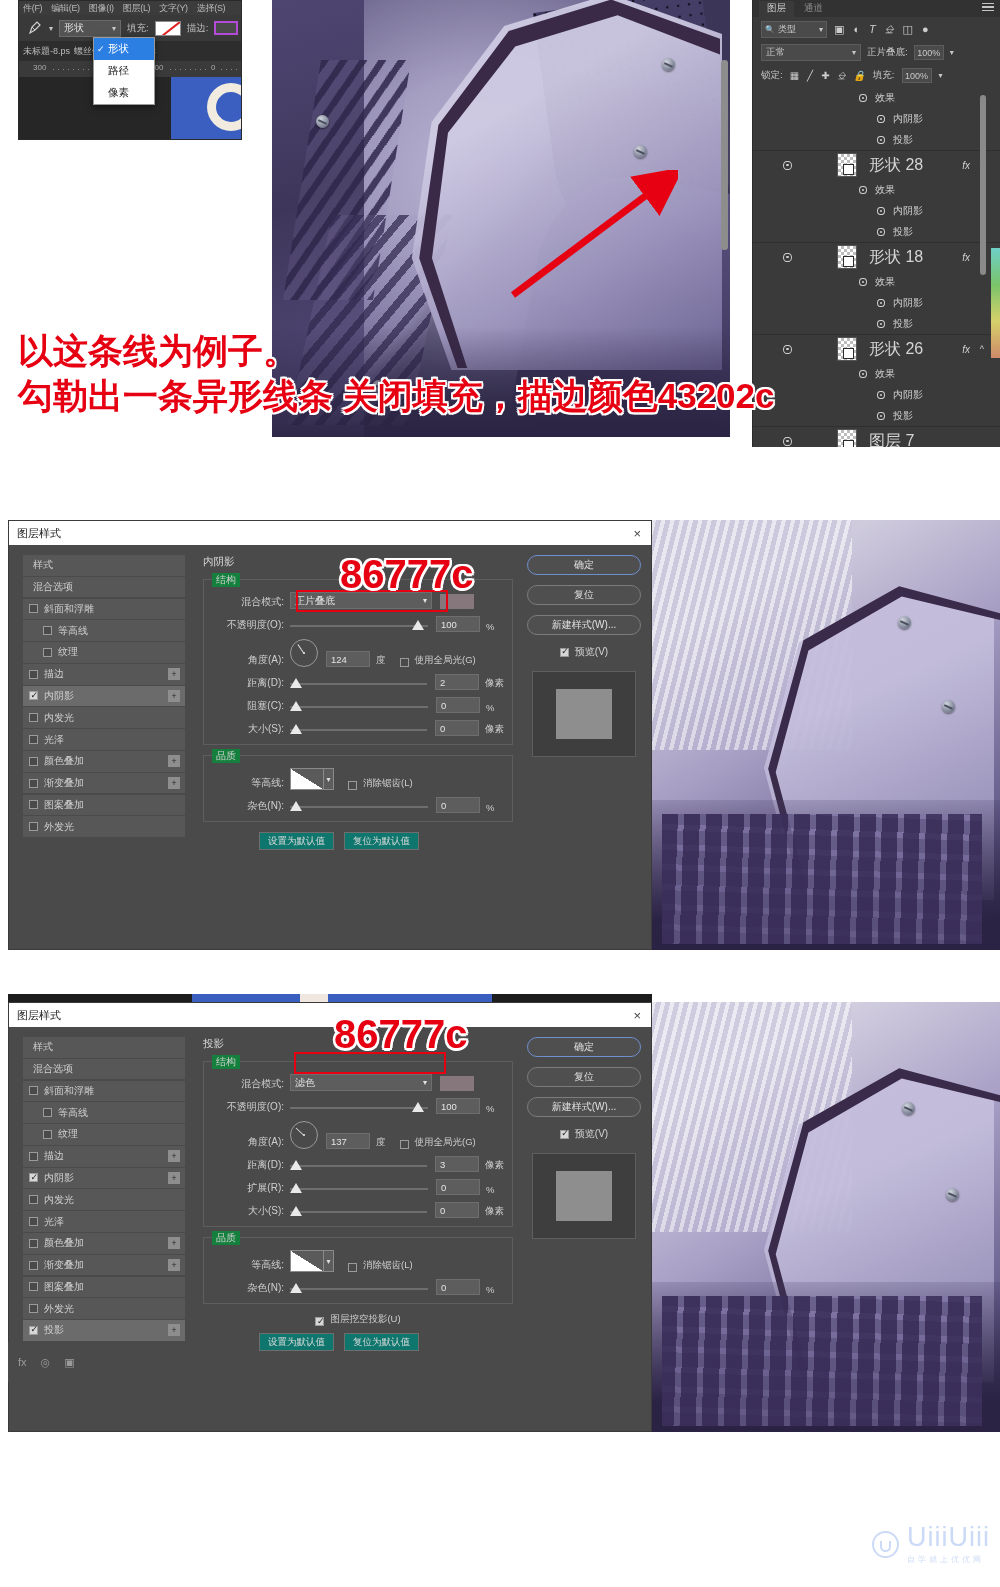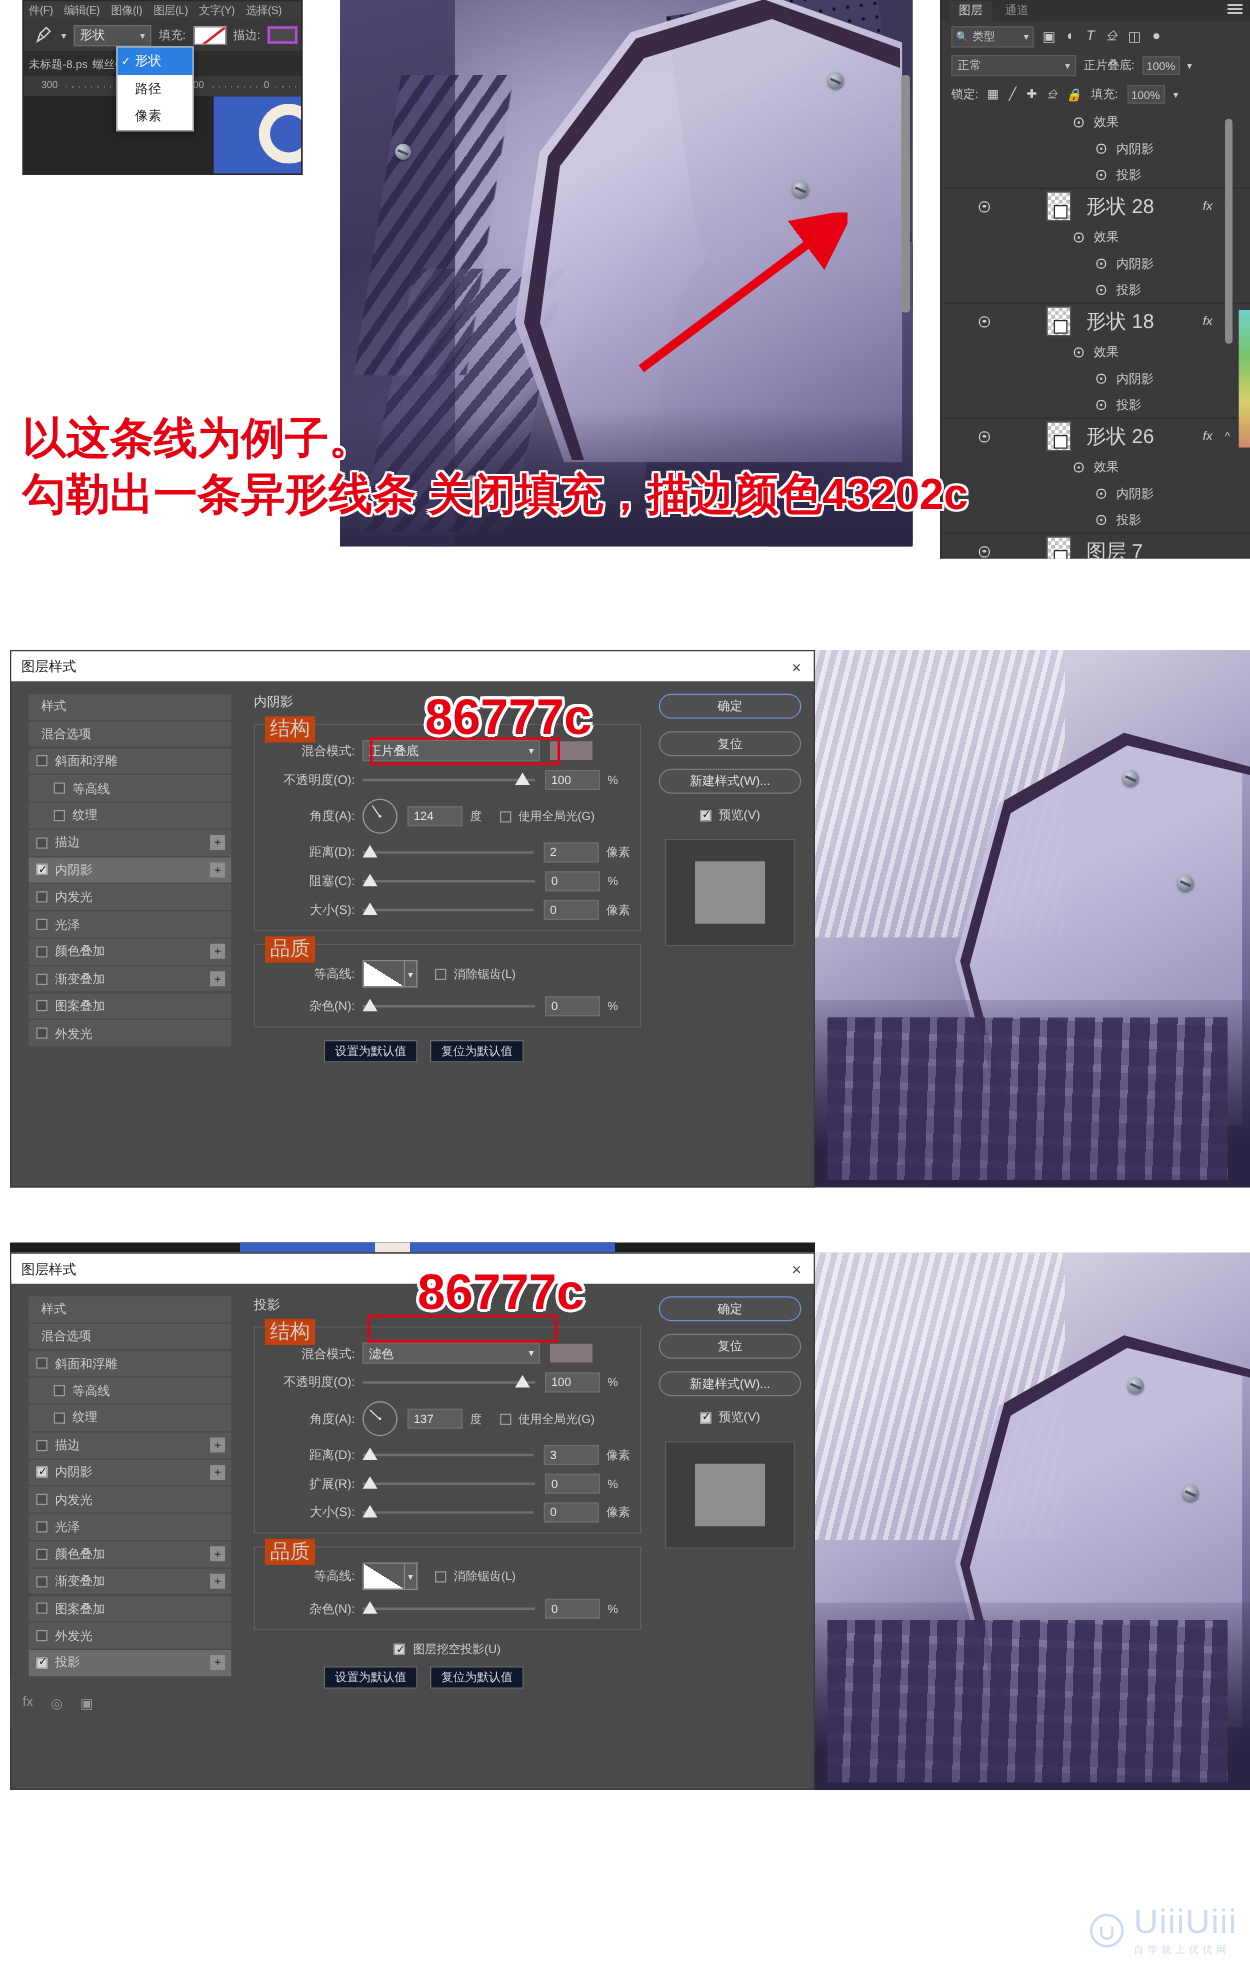--- a/index.html
+++ b/index.html
@@ -222,23 +222,23 @@
   .st-item.plain { padding-left: 10px; }
   .cbx { width: 9px; height: 9px; border: 1px solid #9b9b9b; background: #4a4a4a; flex: none; position: relative; }
   .cbx.on { background: #d7d7d7; }
   .cbx.on::after { content: "\2713"; position: absolute; left: 0.5px; top: -2.5px; font-size: 9px; color: #222; }
   .plus {
     position: absolute; right: 5px; width: 12px; height: 12px; background: #8e8e8e;
     color: #2a2a2a; font-size: 9px; display: flex; align-items: center; justify-content: center;
   }
   .settings-col { flex: 1; padding: 10px 10px 6px 12px; position: relative; }
   .grp { border: 1px solid #5e5e5e; margin-top: 10px; padding: 12px 8px 8px 8px; position: relative; }
-  .grp-lbl { position: absolute; top: -7px; left: 8px; background: #c2410c; padding: 0 4px; font-size: 16px; color: #d0d0d0; }
+  .grp-lbl { position: absolute; top: -7px; left: 8px; background: #15803d; padding: 0 4px; font-size: 10px; color: #d0d0d0; }
   .sec-hd { font-size: 10.5px; color: #d8d8d8; margin-bottom: 2px; }
-  .frow { display: flex; align-items: center; margin-bottom: 7px; font-size: 10px; color: #cfcfcf; }
+  .frow { display: flex; align-items: flex-end; margin-bottom: 7px; font-size: 10px; color: #cfcfcf; }
   .frow .fl { width: 78px; text-align: right; padding-right: 6px; flex: none; }
   .sel-box {
     height: 17px; background: #5d5d5d; border: 1px solid #6e6e6e; color: #e2e2e2;
     font-size: 10px; display: flex; align-items: center; justify-content: space-between; padding: 0 4px;
   }
   .swatch-sm { width: 34px; height: 15px; background: #86777c; margin-left: 8px; flex: none; }
   .slider { position: relative; height: 12px; flex: 1; }
   .slider .trk { position: absolute; left: 0; right: 0; top: 5px; height: 2px; background: #6e6e6e; }
   .slider .thumb { position: absolute; top: 0; width: 0; height: 0;
       border-left: 6px solid transparent; border-right: 6px solid transparent; border-bottom: 10px solid #e9e9e9; }
@@ -249,21 +249,21 @@
   .angdial::after { content:""; position:absolute; left: 50%; top: 50%; width: 11px; height: 1px; background: #dcdcdc;
       transform-origin: left center; }
   .angdial.a124::after { transform: rotate(-124deg); }
   .angdial.a137::after { transform: rotate(-137deg); }
   .angdial .dot{position:absolute;left:50%;top:50%;width:2px;height:2px;background:#eee;border-radius:50%;transform:translate(-50%,-50%);}
   .contour { width: 34px; height: 22px; border: 1px solid #8a8a8a; position: relative; overflow: hidden; background: #5a5a5a; flex:none; }
   .contour::after { content:""; position:absolute; inset:0; background: linear-gradient(to top right, #ffffff 49.6%, #5a5a5a 50%); }
   .contour-drop { width: 10px; height: 22px; background: #5d5d5d; border: 1px solid #8a8a8a; border-left: none;
       display:flex; align-items:center; justify-content:center; font-size:8px; color:#ddd; flex:none; }
   .btn-row { display: flex; gap: 10px; margin-top: 10px; padding-left: 56px;}
-  .btn-flat { height: 18px; background: #0f172a; border: 1px solid #6e6e6e; color: #dcdcdc;
+  .btn-flat { height: 18px; background: #0f766e; border: 1px solid #6e6e6e; color: #dcdcdc;
       font-size: 9.5px; display: flex; align-items: center; justify-content: center; padding: 0 8px; }
   .right-col { width: 128px; padding: 10px 10px 0 4px; }
   .btn-pill { height: 20px; border: 1px solid #7c7c7c; border-radius: 10px; color: #e0e0e0;
       font-size: 10px; display: flex; align-items: center; justify-content: center; margin-bottom: 10px; background: #4f4f4f; }
   .btn-pill.primary { border-color: #6f8fd0; }
   .prev-row { display: flex; align-items: center; gap: 6px; font-size: 10px; color: #d6d6d6; justify-content: center; margin-bottom: 12px;}
   .preview-box { width: 104px; height: 86px; background: #3e3e3e; border: 1px solid #5e5e5e;
       display: flex; align-items: center; justify-content: center; margin: 0 auto; }
   .preview-box i { display:block; width: 56px; height: 50px; background: #8e8e8e; }
 

